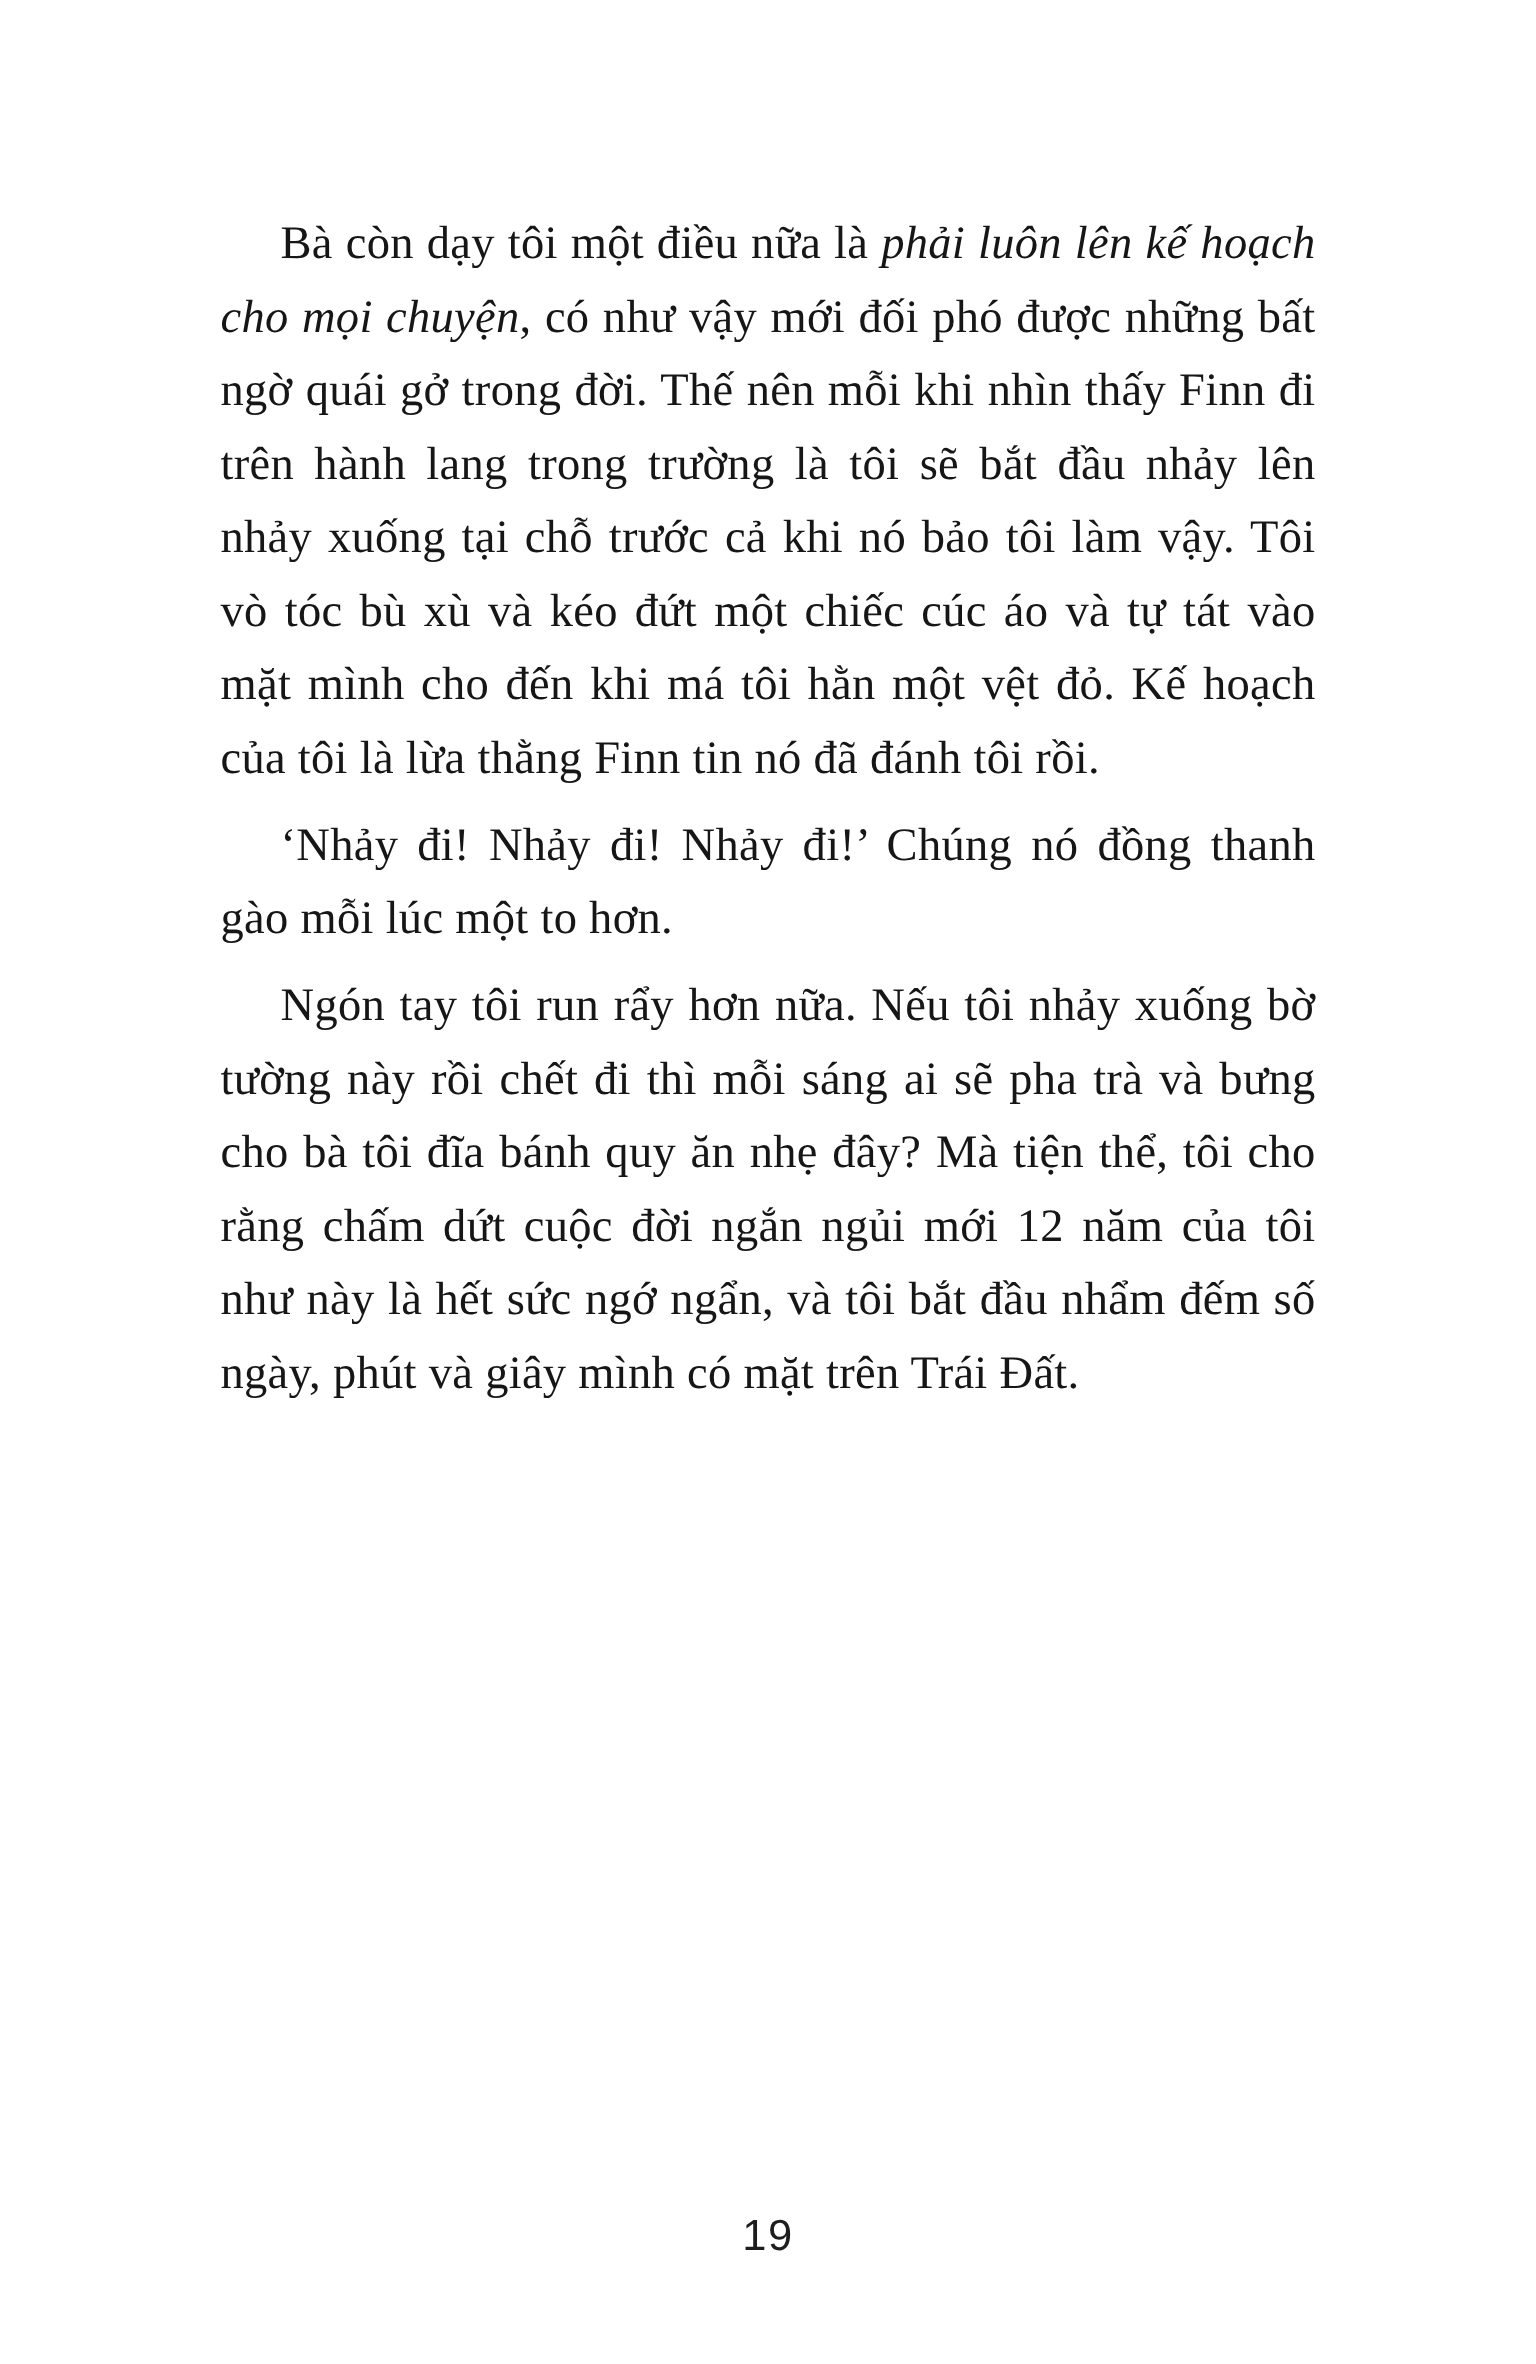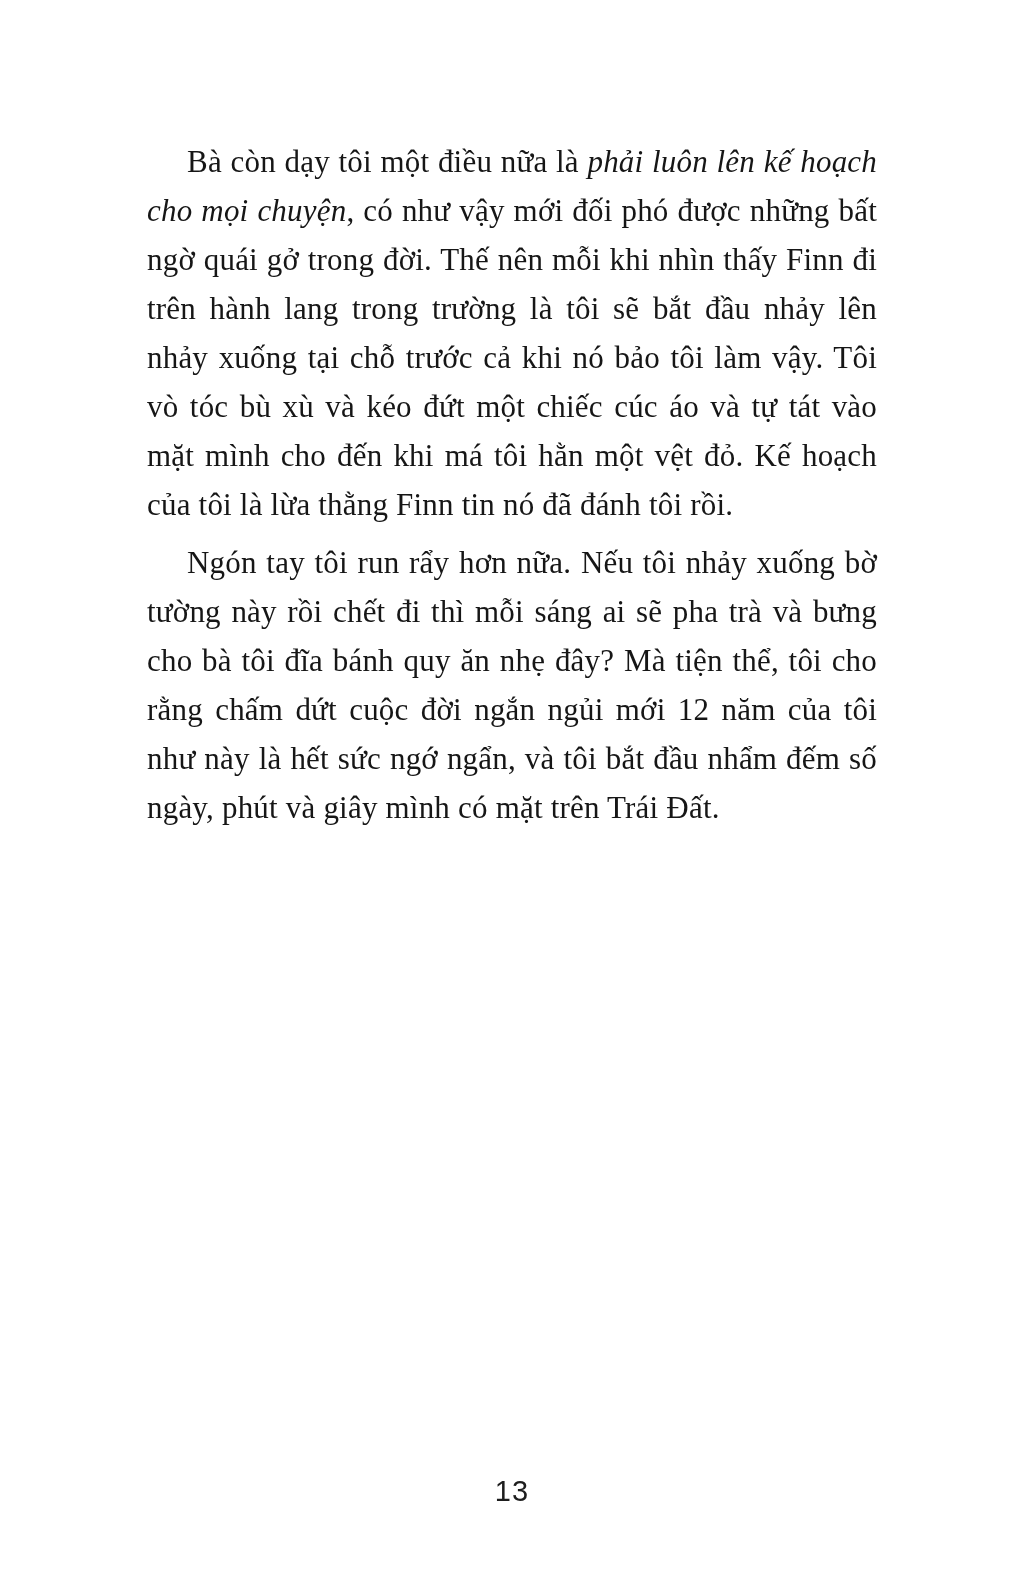--- a/index.html
+++ b/index.html
@@ -46,16 +46,17 @@
     color: #1d1d1d;
     letter-spacing: 1px;
   }
 </style>
 </head>
 <body>
 
 <main class="book-page">
   <div class="text-block">
     <p class="para"><span>Bà còn dạy tôi một điều nữa là </span><em>phải luôn lên kế hoạch cho mọi chuyện</em><span>, có như vậy mới đối phó được những bất ngờ quái gở trong đời. Thế nên mỗi khi nhìn thấy Finn đi trên hành lang trong trường là tôi sẽ bắt đầu nhảy lên nhảy xuống tại chỗ trước cả khi nó bảo tôi làm vậy. Tôi vò tóc bù xù và kéo đứt một chiếc cúc áo và tự tát vào mặt mình cho đến khi má tôi hằn một vệt đỏ. Kế hoạch của tôi là lừa thằng Finn tin nó đã đánh tôi rồi.</span></p>
+    <p class="para"><span>‘Nhảy đi! Nhảy đi! Nhảy đi!’ Chúng nó đồng thanh gào mỗi lúc một to hơn.</span></p>
     <p class="para"><span>Ngón tay tôi run rẩy hơn nữa. Nếu tôi nhảy xuống bờ tường này rồi chết đi thì mỗi sáng ai sẽ pha trà và bưng cho bà tôi đĩa bánh quy ăn nhẹ đây? Mà tiện thể, tôi cho rằng chấm dứt cuộc đời ngắn ngủi mới 12 năm của tôi như này là hết sức ngớ ngẩn, và tôi bắt đầu nhẩm đếm số ngày, phút và giây mình có mặt trên Trái Đất.</span></p>
   </div>
-  <div class="page-number">13</div>
+  <div class="page-number">19</div>
 </main>
 
 </body></html>

